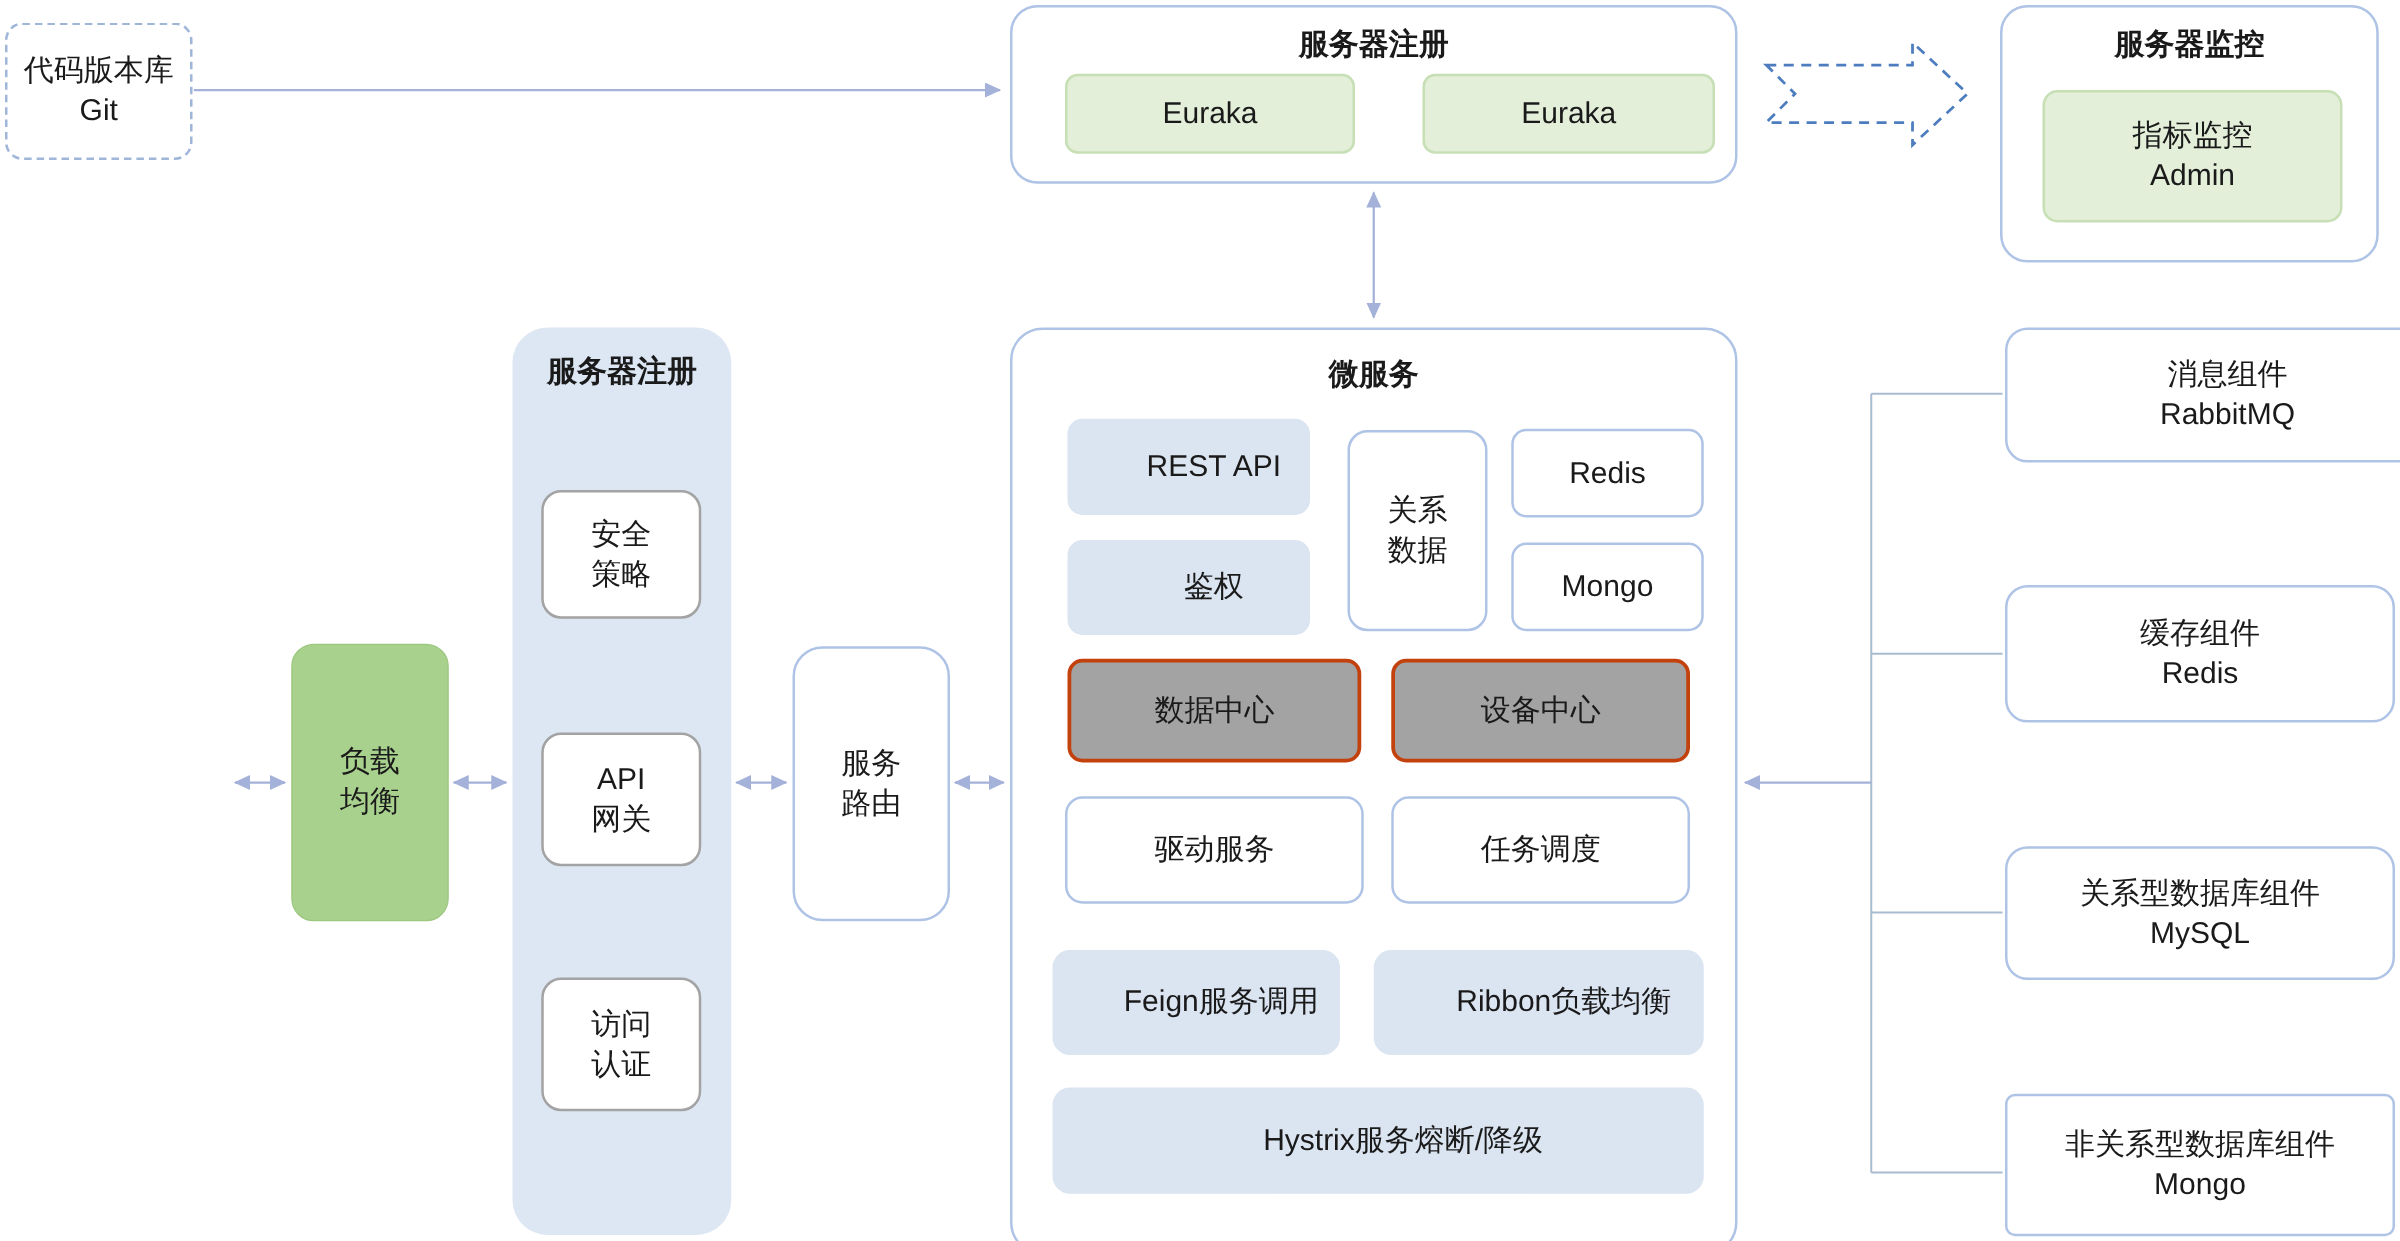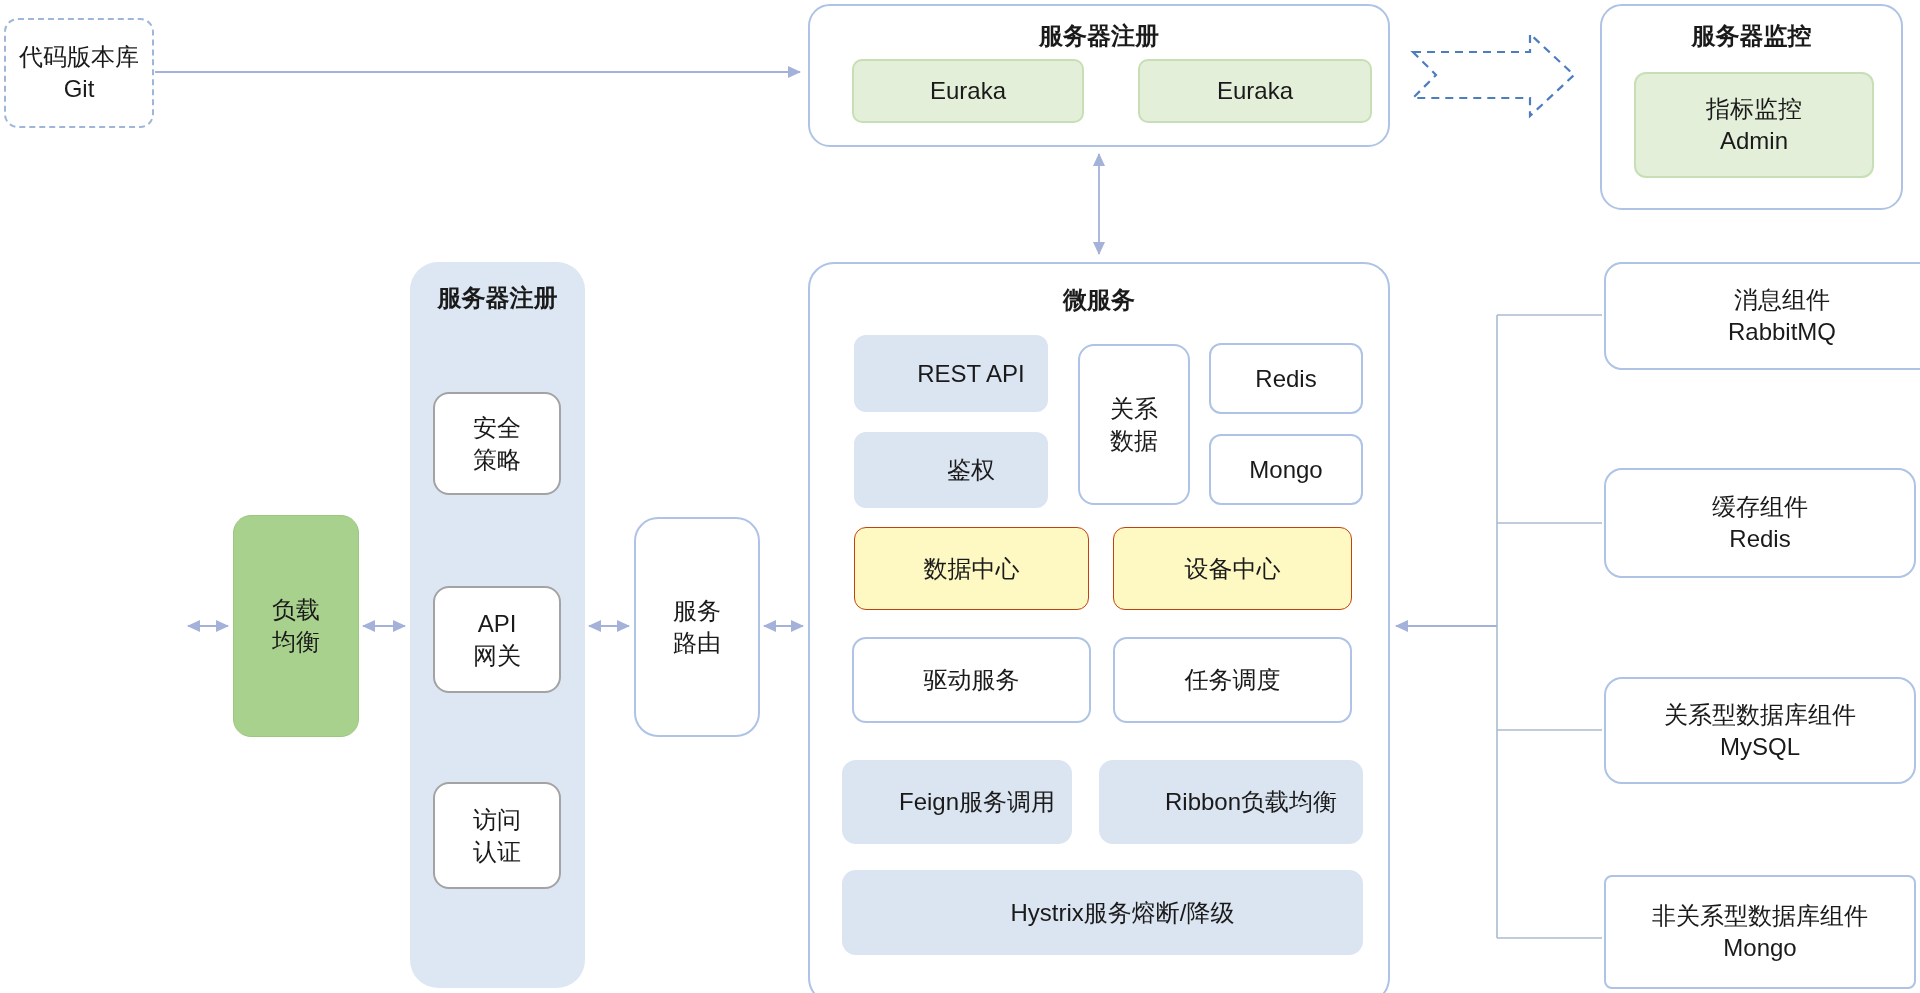--- a/index.html
+++ b/index.html
@@ -15,21 +15,21 @@
     display:flex;align-items:center;justify-content:center;
     text-align:center;white-space:pre-line;
   }
   .titled{display:block;}
   .titled>.title{
     position:absolute;top:14px;left:0;right:0;white-space:pre-line;font-weight:bold;
   }
   .blue-outline{background:#ffffff;border:2px solid #aec3e5;}
   .gray-outline{background:#ffffff;border:2px solid #a3a3a3;}
   .fill-lightblue{background:#dbe4f1;border:none;padding-left:40px;}
-  .fill-cream{background:#fef9c3;border:1px solid #c2410c;}
+  .fill-cream{background:#a3a3a3;border:3px solid #c2410c;}
   .fill-lightgreen{background:#e3efd9;border:2px solid #c7dfb5;}
   .fill-green{background:#a9d18e;border:1px solid #9cc77f;}
   .dashed-outline{background:#ffffff;border:2px dashed #9fb6d9;}
   .dots{font-size:28px;letter-spacing:2px;}
 </style>
 </head>
 <body>
 
 <div class="canvas">
 

